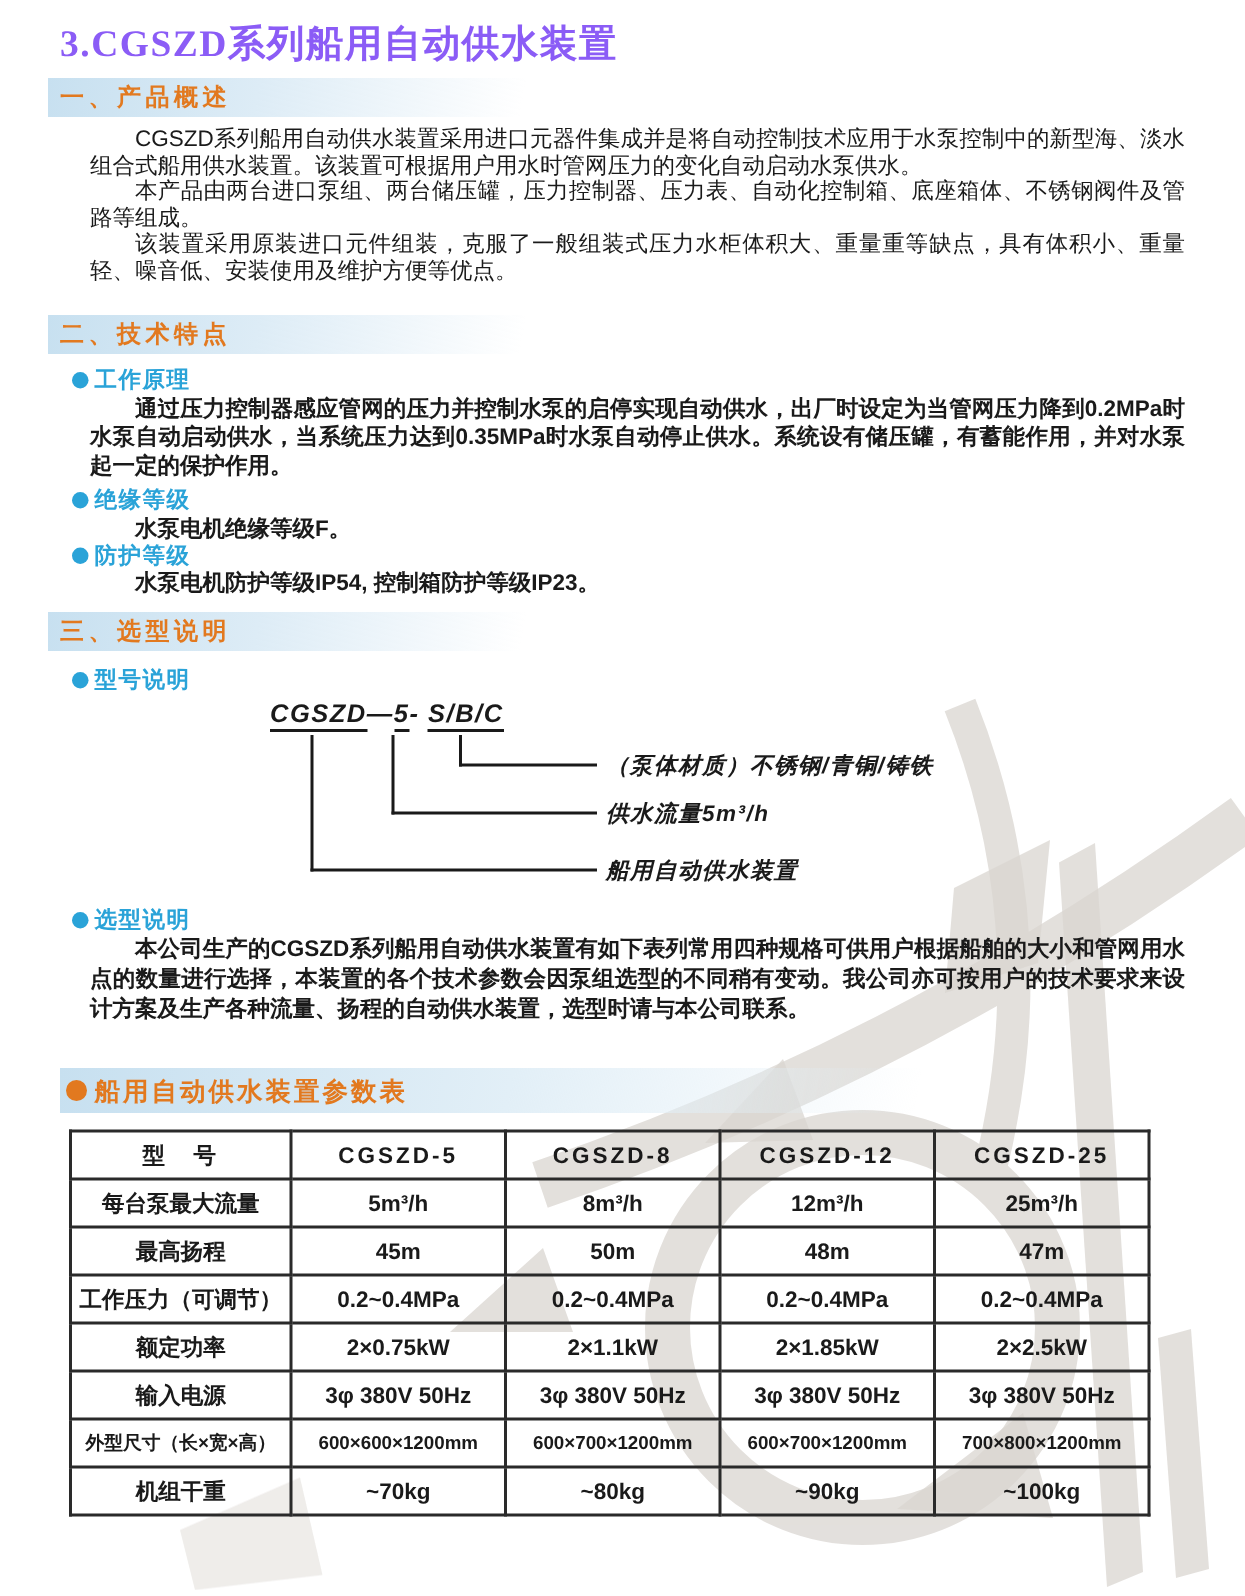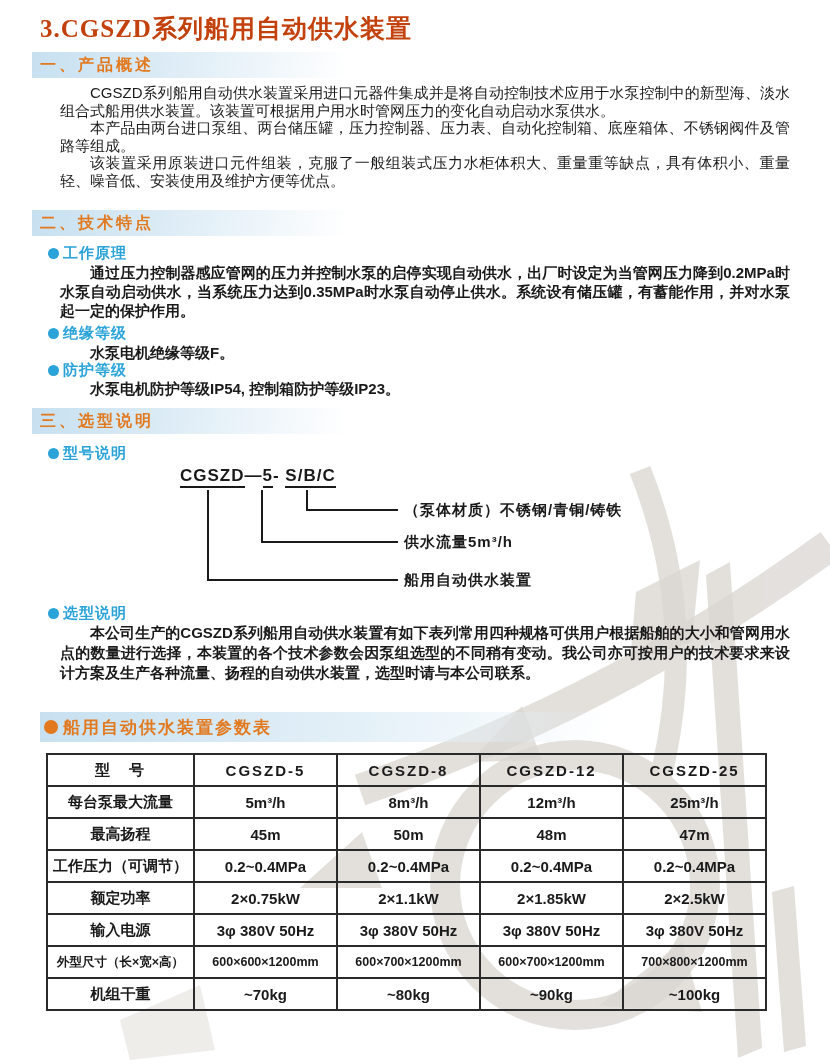--- a/index.html
+++ b/index.html
@@ -8,21 +8,21 @@
     background:#ffffff;
     font-family:"Liberation Sans","DejaVu Sans",sans-serif;
     color:#1a1a1a;
   }
   .wm{position:absolute;left:0;top:0;z-index:0;}
   .page{position:absolute;left:0;top:0;width:830px;height:1064px;z-index:1;}
 
   .doc-title{
     position:absolute;left:40px;top:12px;margin:0;
     font-family:"Liberation Serif","DejaVu Serif",serif;
-    font-size:25px;font-weight:bold;color:#c2410c;letter-spacing:1px;
+    font-size:25px;font-weight:bold;color:#8b5cf6;letter-spacing:1px;
   }
   .band{
     position:absolute;left:32px;height:26px;display:flex;align-items:center;
     background:linear-gradient(100deg,#c7e0f0 0%,#ddecf6 40%,rgba(255,255,255,0) 90%);
     padding-left:8px;box-sizing:border-box;
   }
   .band .band-label{
     color:#e2791f;font-size:16px;font-weight:bold;letter-spacing:3px;
   }
   .band1{top:52px;width:350px;}
@@ -47,21 +47,21 @@
   .ftext{
     position:absolute;left:60px;width:730px;
     font-size:15px;font-weight:600;line-height:19px;text-align:justify;text-indent:2em;
   }
   .b-principle{top:244px;} .t-principle{top:263px;}
   .b-insul{top:324px;}     .t-insul{top:343px;}
   .b-protect{top:361px;}   .t-protect{top:379px;}
   .b-model{top:444px;}
   .b-select{top:604px;}    .t-select{top:623px;line-height:20px;}
 
-  .diagram{position:absolute;left:180px;top:466px;width:640px;height:135px;}
+  .diagram{position:absolute;left:180px;top:466px;width:640px;height:135px;font-style:italic;}
   .model-line{font-size:17px;font-weight:bold;letter-spacing:1px;white-space:nowrap;}
   .model-line .u{border-bottom:2px solid #1a1a1a;padding-bottom:1px;}
   .dline{position:absolute;background:#1a1a1a;}
   .v1{left:27px;top:24px;width:2px;height:91px;}
   .v2{left:81px;top:24px;width:2px;height:53px;}
   .v3{left:126px;top:24px;width:2px;height:21px;}
   .h1l{left:126px;top:43px;width:92px;height:2px;}
   .h2l{left:81px;top:75px;width:137px;height:2px;}
   .h3l{left:27px;top:113px;width:191px;height:2px;}
   .dlabel{position:absolute;left:224px;font-size:15px;font-weight:bold;white-space:nowrap;letter-spacing:1px;}

